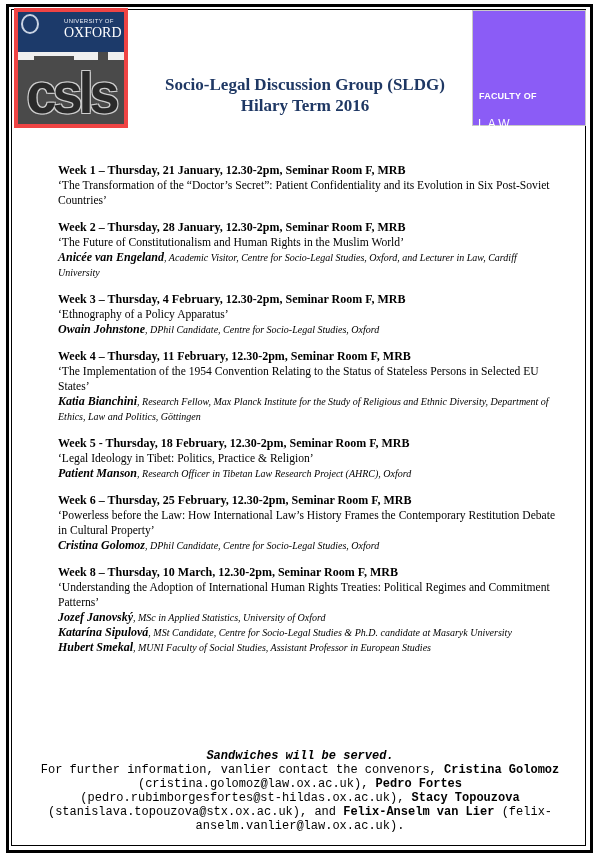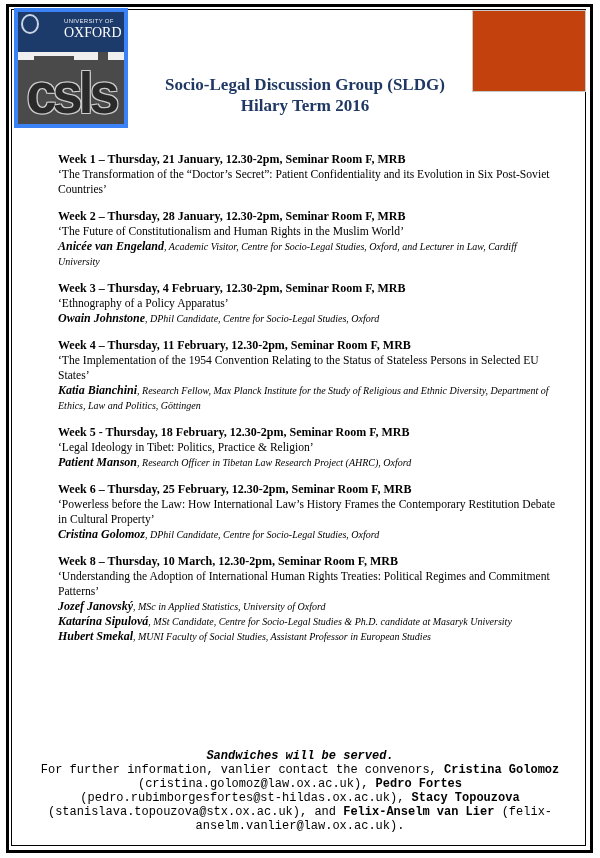--- a/index.html
+++ b/index.html
@@ -1,35 +1,35 @@
 <!DOCTYPE html>
 <html><head>
 <meta charset="utf-8">
 <style>
   html, body { margin: 0; padding: 0; background: #ffffff; }
   body { width: 600px; height: 858px; position: relative; overflow: hidden; font-family: "Liberation Serif", serif; color: #000; }
   .frame-outer { position: absolute; left: 6px; top: 4px; width: 581px; height: 843px; border: 3px solid #000; box-sizing: content-box; }
   .frame-inner { position: absolute; left: 11px; top: 9px; width: 573px; height: 835px; border: 1px solid #000; box-sizing: content-box; }
-  .logo-csls { position: absolute; left: 14px; top: 8px; width: 114px; height: 120px; background: #3b82f6; }
+  .logo-csls { position: absolute; left: 14px; top: 8px; width: 114px; height: 120px; background: #ef4444; }
   .logo-csls .top { position: absolute; left: 4px; top: 4px; width: 106px; height: 40px; background: #1c3a6a; }
   .logo-csls .crest { position: absolute; left: 7px; top: 6px; width: 18px; height: 20px; border-radius: 50%; border: 2px solid #c9d3e3; box-sizing: border-box; }
   .logo-csls .univ { position: absolute; left: 50px; top: 10px; font-family: "Liberation Sans", sans-serif; font-size: 6px; color: #e8ecf4; letter-spacing: 0.3px; }
   .logo-csls .oxford { position: absolute; left: 50px; top: 17px; font-family: "Liberation Serif", serif; font-size: 14px; color: #ffffff; }
   .logo-csls .sky { position: absolute; left: 4px; top: 44px; width: 106px; height: 20px; background: #efefef; }
   .logo-csls .city { position: absolute; left: 4px; top: 52px; width: 106px; height: 64px; background: #4a4a4a; }
   .logo-csls .bld1 { position: absolute; left: 20px; top: 48px; width: 40px; height: 8px; background: #4a4a4a; }
   .logo-csls .bld2 { position: absolute; left: 84px; top: 44px; width: 10px; height: 10px; background: #4a4a4a; }
   .logo-csls .csls { position: absolute; left: 5px; top: 56px; width: 104px; text-align: center; font-family: "Liberation Sans", sans-serif; font-weight: bold; font-size: 54px; line-height: 58px; color: #2a2a2a; letter-spacing: -4px; text-shadow: 1px 1px 0 #cfcfcf, -1px -1px 0 #cfcfcf, 1px -1px 0 #cfcfcf, -1px 1px 0 #cfcfcf; transform: scaleY(1.05); }
   .title { position: absolute; left: 135px; top: 74px; width: 340px; text-align: center; color: #1f3864; font-family: "Liberation Serif", serif; font-weight: bold; font-size: 17px; line-height: 21px; }
-  .logo-law { position: absolute; left: 472px; top: 10px; width: 114px; height: 82px; background: #c2410c; border: 1px solid #c8c8c8; box-sizing: border-box; }
+  .logo-law { position: absolute; left: 472px; top: 10px; width: 114px; height: 116px; background: #8b5cf6; border: 1px solid #c8c8c8; box-sizing: border-box; }
   .logo-law .fac { position: absolute; left: 6px; top: 80px; font-family: "Liberation Sans", sans-serif; font-weight: bold; font-size: 9px; color: #ffffff; letter-spacing: 0.2px; }
-  .logo-law .law { position: absolute; left: 5px; top: 90px; font-family: "Liberation Sans", sans-serif; font-size: 23px; color: #ffffff; letter-spacing: 3px; font-weight: normal; }
+  .logo-law .law { position: absolute; left: 5px; top: 106px; font-family: "Liberation Sans", sans-serif; font-size: 12px; color: #ffffff; letter-spacing: 3px; font-weight: normal; }
   .content { position: absolute; left: 58px; top: 152px; width: 500px; font-size: 11.6px; line-height: 15px; }
   .session { margin-bottom: 12px; }
-  .session .head { font-weight: bold; font-size: 12px; }
+  .session .head { font-weight: bold; font-size: 12px; margin-top: 11px; }
   .session .talk { }
   .speaker .name { font-weight: bold; font-style: italic; font-size: 12px; }
   .speaker .affil { font-style: italic; font-size: 10px; }
   .footer { position: absolute; left: 40px; top: 749px; width: 520px; text-align: center; font-size: 12px; line-height: 14px; font-family: Liberation Mono, monospace; }
   .footer .sandwich { font-weight: bold; font-style: italic; }
   .footer b { font-weight: bold; }
 </style>
 </head>
 <body>
 

